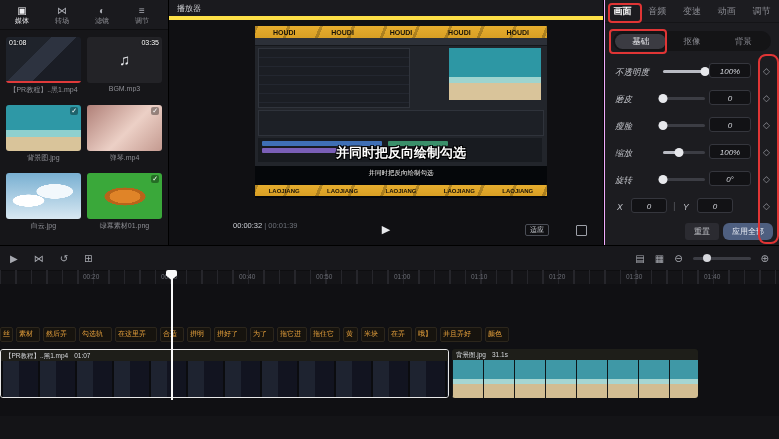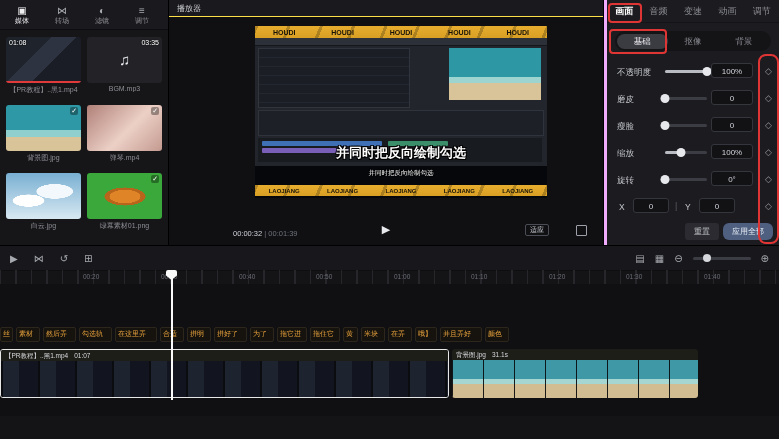--- a/index.html
+++ b/index.html
@@ -37,21 +37,21 @@
              radial-gradient(ellipse 30px 12px at 65% 40%,#f2f8fc 0 60%,transparent 62%),
              linear-gradient(180deg,#79b0d2,#d8e8f2);}
   .thumb-green{background:#3aa83a;}
   .thumb-green::after{content:"";position:absolute;left:18%;top:28%;width:64%;height:46%;
              background:radial-gradient(ellipse at center,#e08428 0 45%,#b8641a 46% 60%,transparent 61%);}
 
   
   .player-panel{position:absolute;left:168px;top:0;width:436px;height:245px;background:#101013;
                 border-left:1px solid #000;border-right:1px solid #000;box-sizing:border-box;}
   .player-header{height:16px;background:#1a1a1e;display:flex;align-items:center;padding-left:8px;
-                 font-size:8px;color:#c9cace;border-bottom:1px solid #fde047;}
+                 font-size:8px;color:#c9cace;border-bottom:4px solid #fde047;}
   .video-frame{position:absolute;left:86px;top:26px;width:292px;height:172px;background:#05070a;overflow:hidden;}
   .ribbon{position:absolute;left:0;width:100%;display:flex;align-items:center;justify-content:space-around;
           font-weight:bold;color:#171208;
           background-image:repeating-linear-gradient(112deg,rgba(0,0,0,.22) 0 3px,transparent 3px 30px),
                            linear-gradient(#e6ad2e,#d89f24);}
   .ribbon.top{top:0;height:12px;font-size:7px;}
   .ribbon.bottom{bottom:2px;height:11px;font-size:6px;}
   .pr-shot{position:absolute;left:0;top:12px;width:292px;height:128px;background:#22252b;}
   .pr-menubar{position:absolute;top:0;left:0;right:0;height:7px;background:#2c3038;border-bottom:1px solid #15171b;}
   .pr-left{position:absolute;left:3px;top:10px;width:150px;height:58px;background:#1b1e24;border:1px solid #30343c;
@@ -62,39 +62,39 @@
   .pr-tracks{position:absolute;left:3px;top:100px;width:284px;height:24px;background:#181b20;}
   .pr-tracks i{position:absolute;height:5px;border-radius:1px;}
   .pr-tracks .bar1{left:4px;top:3px;width:120px;background:#3f6fb5;}
   .pr-tracks .bar2{left:4px;top:10px;width:90px;background:#7a5fb8;}
   .pr-tracks .bar3{left:130px;top:3px;width:60px;background:#3a8f6a;}
   .sub-big{position:absolute;left:0;width:100%;top:118px;text-align:center;font-size:13px;font-weight:bold;color:#fff;
            text-shadow:1px 1px 0 #000,-1px 1px 0 #000,1px -1px 0 #000,-1px -1px 0 #000;}
   .sub-small{position:absolute;left:0;width:100%;top:143px;text-align:center;font-size:6.5px;color:#fff;
            text-shadow:1px 1px 0 #000,-1px -1px 0 #000;}
   .player-controls{position:absolute;left:0;bottom:6px;width:100%;height:18px;}
-  .pc-time{position:absolute;left:64px;top:8px;font-size:7.5px;color:#cfd2d8;}
+  .pc-time{position:absolute;left:64px;top:0;font-size:7.5px;color:#cfd2d8;}
   .pc-time .sep,.pc-time .total{color:#6e727a;}
   .pc-play{position:absolute;left:50%;top:2px;transform:translateX(-50%);font-size:11px;color:#e8e9ec;}
   .pc-fit{position:absolute;right:54px;top:3px;font-size:7px;color:#c6c9cf;border:1px solid #4a4d55;
           border-radius:2px;padding:1px 4px;line-height:8px;}
   .pc-fs{position:absolute;right:16px;top:4px;width:9px;height:9px;border:1px solid #9da0a8;border-radius:1px;}
 
   
   .props-panel{position:absolute;left:604px;top:0;width:175px;height:245px;background:#1c1c20;
-               border-left:3px solid #f0abfc;box-sizing:border-box;}
+               border-left:1px solid #f0abfc;box-sizing:border-box;}
   .props-tabs{display:flex;height:22px;align-items:center;border-bottom:1px solid #141417;}
   .ptab{flex:1;text-align:center;font-size:9px;color:#8b8c93;}
   .ptab.active{color:#ffffff;font-weight:bold;}
   .subtabs{margin:8px 8px 0 8px;height:20px;background:#141416;border-radius:10px;display:flex;
            align-items:center;padding:2px;box-sizing:border-box;}
   .stab{flex:1;text-align:center;font-size:8.5px;color:#85868d;line-height:15px;border-radius:8px;}
   .stab.active{background:#3b3b42;color:#ececf0;}
   .prop-rows{position:absolute;left:0;top:58px;right:0;}
-  .prow{position:relative;height:27px;}
+  .prow{position:relative;height:27px;font-style:italic;}
   .plabel{position:absolute;left:10px;top:9px;font-size:8.5px;color:#c3c5cb;}
   .slider{position:absolute;left:58px;top:12px;width:42px;height:3px;background:#3c3d44;border-radius:2px;}
   .fill{position:absolute;left:0;top:0;height:3px;background:#b9bbc3;border-radius:2px;}
   .knob{position:absolute;top:-3px;width:9px;height:9px;border-radius:50%;background:#e7e8ec;transform:translateX(-50%);}
   .vbox{position:absolute;left:104px;top:5px;width:42px;height:15px;background:#121215;border:1px solid #35363d;
         border-radius:3px;font-size:8px;color:#d2d4da;text-align:center;line-height:15px;box-sizing:border-box;}
   .kf{position:absolute;left:158px;top:8px;font-size:9px;color:#94959c;}
   .cx{left:12px;} .cbx{left:26px;width:36px;} .cy{left:78px;} .cby{left:92px;width:36px;}
   .cpipe{position:absolute;left:68px;top:8px;font-size:9px;color:#5a5b62;}
   .props-actions{position:absolute;right:6px;bottom:5px;display:flex;gap:4px;}

